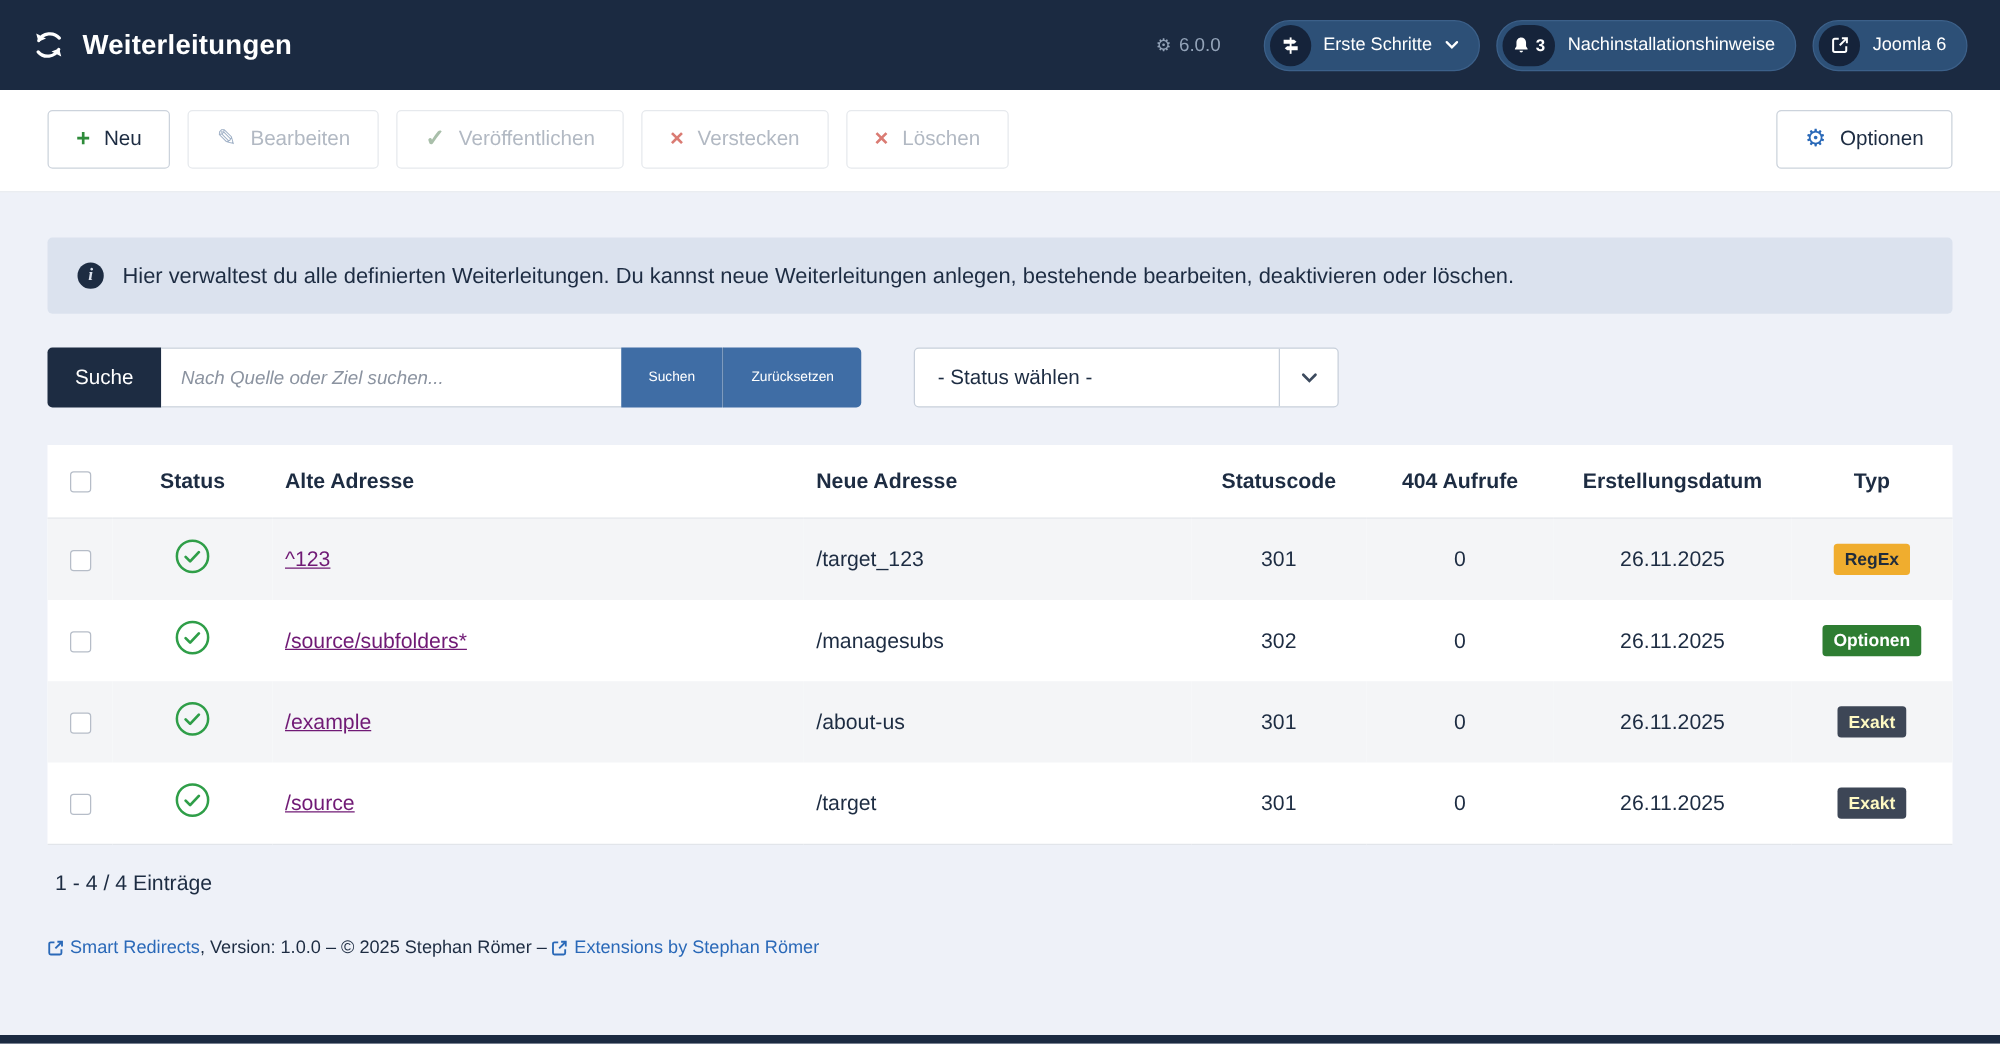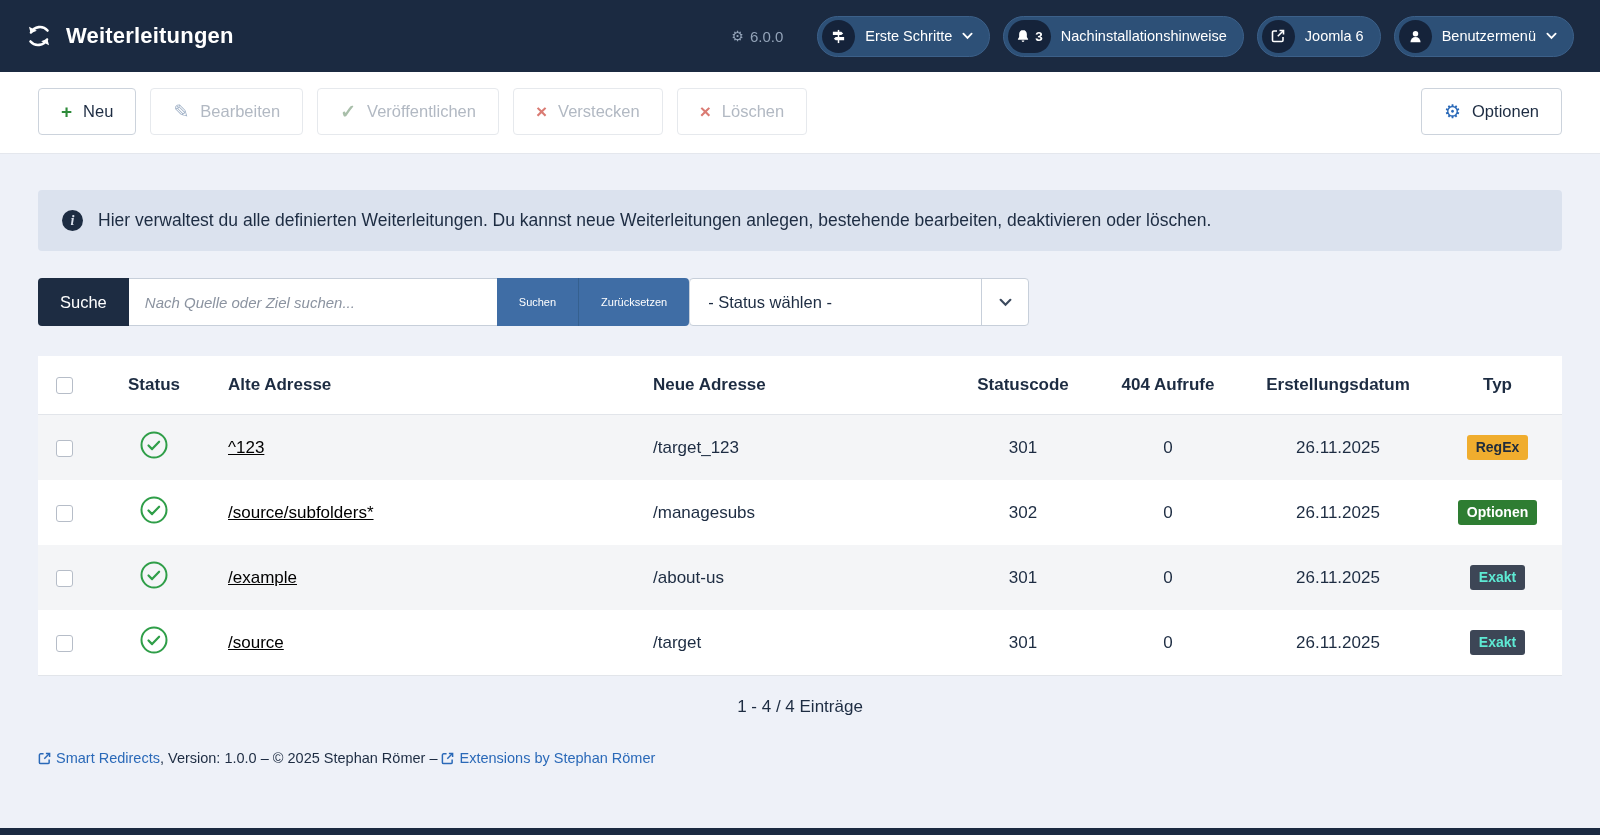--- a/index.html
+++ b/index.html
@@ -122,20 +122,21 @@
   .btn-blue {
     background: #3f6da5; color: #fff;
     border: none;
     font-family: "Liberation Sans", sans-serif;
     font-size: 11px;
     padding: 0 22px;
     cursor: pointer;
   }
   .btn-blue.last { border-radius: 0 4px 4px 0; border-left: 1px solid #35608f; }
   .status-select {
+    margin-left: 42px;
     width: 340px;
     background: #fff;
     border: 1px solid #c7cfda;
     border-radius: 4px;
     display: flex; align-items: stretch;
     cursor: pointer;
   }
   .status-select .sel-label {
     flex: 1; display: flex; align-items: center;
     padding: 0 18px; font-size: 16.5px; color: #1d2c42;
@@ -152,42 +153,42 @@
     font-weight: bold;
     padding: 19px 10px;
     border-bottom: 1px solid #e2e5ea;
     text-align: center;
     white-space: nowrap;
   }
   thead th.al, tbody td.al { text-align: left; }
   tbody td { padding: 15px 10px; text-align: center; }
   tbody tr:nth-child(odd) { background: #f4f5f7; }
   tbody tr:last-child { border-bottom: 1px solid #e2e5ea; }
-  a.redirect-link { color: #000000; text-decoration: underline; }
+  a.redirect-link { color: #701a75; text-decoration: underline; }
   .cb {
     appearance: none; -webkit-appearance: none;
     width: 17px; height: 17px;
     border: 1px solid #b6bdc8; border-radius: 3px;
     background: #fff; cursor: pointer;
     vertical-align: middle;
   }
   .status-btn { background: none; border: none; cursor: pointer; line-height: 0; }
   .badge {
     display: inline-block;
     padding: 4px 9px;
     border-radius: 3px;
     font-size: 14px;
     font-weight: bold;
     line-height: 1.2;
   }
   .badge[data-type="RegEx"]    { background: #f0ad2e; color: #202c3c; }
   .badge[data-type="Wildcard"] { background: #2e7d32; color: #fff; }
-  .badge[data-type="Exakt"]    { background: #3d4656; color: #5eead4; }
-
-  .pagination { margin: 21px 44px 0; text-align: center; font-size: 17px; color: #1d2c42; }
+  .badge[data-type="Exakt"]    { background: #3d4656; color: #fef9c3; }
+
+  .pagination { margin: 21px 44px 0; text-align: left; font-size: 17px; color: #1d2c42; }
 
   
   .page-footer {
     margin: 33px 38px 0;
     font-size: 14.5px;
     color: #1d2c42;
     display: flex; align-items: center; flex-wrap: wrap;
   }
   .page-footer a { color: #2a69b8; text-decoration: none; display: inline-flex; align-items: center; gap: 5px; }
   .bottom-strip {
@@ -253,34 +254,20 @@
       <span class="icon-chip round">
         <svg width="14" height="14" viewBox="0 0 14 14">
           <path d="M6 2H2.8A1.3 1.3 0 0 0 1.5 3.3v7.9a1.3 1.3 0 0 0 1.3 1.3h7.9a1.3 1.3 0 0 0 1.3-1.3V8" fill="none" stroke="#fff" stroke-width="1.6"></path>
           <path d="M8.5 1.5h4v4" fill="none" stroke="#fff" stroke-width="1.6"></path>
           <path d="M12.3 1.7L6.8 7.2" stroke="#fff" stroke-width="1.6"></path>
         </svg>
       </span>
       <span>Joomla 6</span>
     </div>
 
-    <div class="pill">
-      <span class="icon-chip round">
-        <svg width="15" height="15" viewBox="0 0 16 16">
-            <circle cx="8" cy="5" r="2.9" fill="#fff"></circle>
-            <path d="M2.6 14a5.4 5.4 0 0 1 10.8 0z" fill="#fff"></path>
-          </svg>
-      </span>
-      <span>Benutzermenü</span>
-      <span>
-        <svg width="11" height="8" viewBox="0 0 12 8">
-            <path d="M1.5 1.5L6 6l4.5-4.5" fill="none" stroke="#fff" stroke-width="2" stroke-linecap="round"></path>
-          </svg>
-      </span>
-    </div>
   </div>
 </div>
 
 <div class="toolbar">
   <button class="tbtn">
     <span class="glyph glyph-plus">+</span>
     <span>Neu</span>
   </button>
   <button class="tbtn disabled">
     <span class="glyph glyph-pencil">✎</span>

